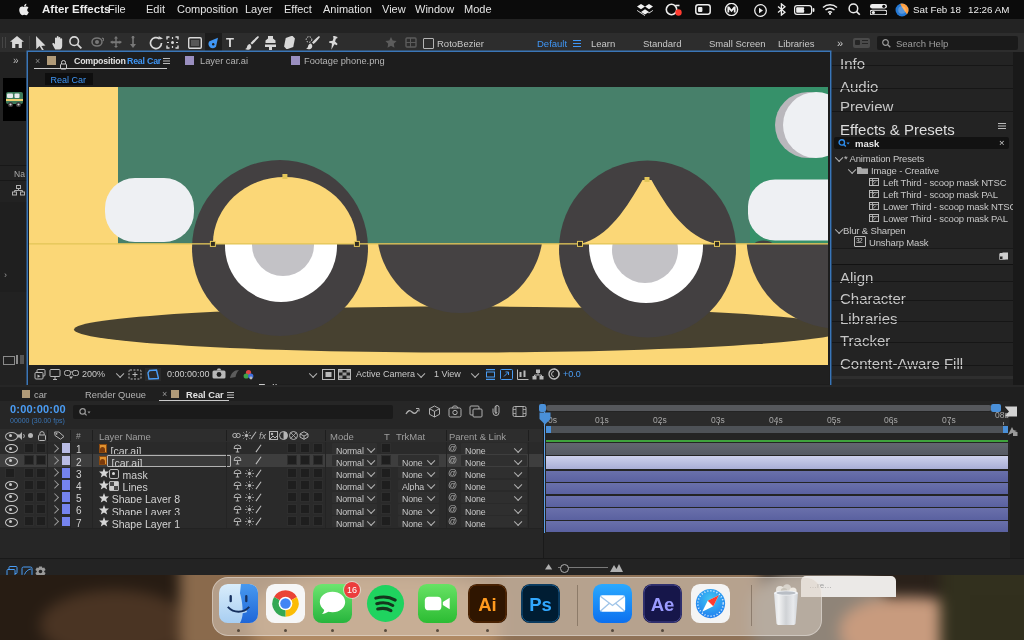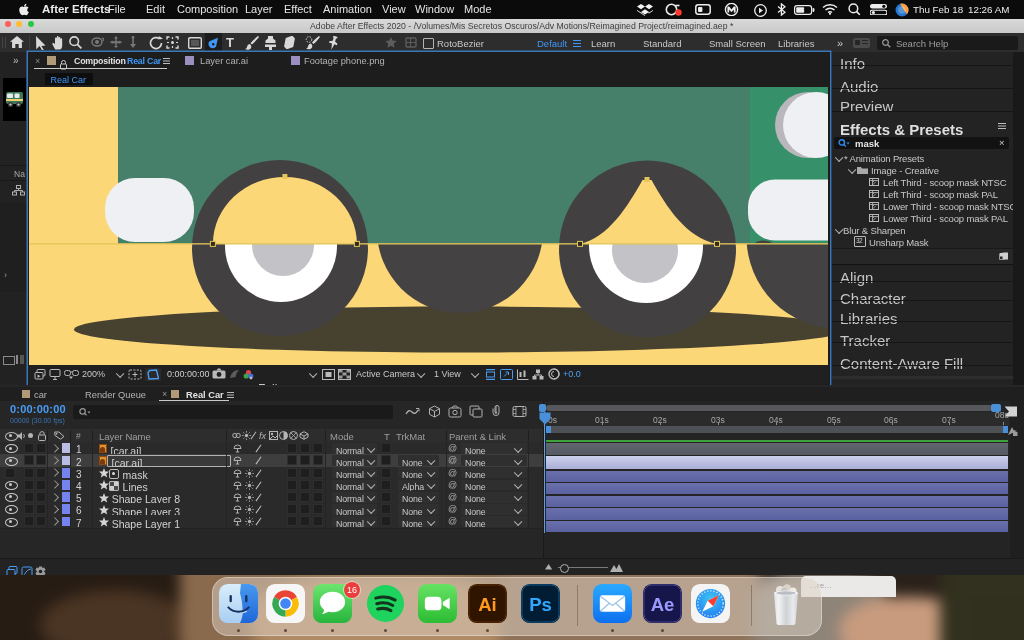--- a/index.html
+++ b/index.html
@@ -93,32 +93,26 @@
       <rect x="0" y="0" width="17" height="4.6" rx="2.3" fill="#ededed"></rect>
       <rect x="0" y="6.2" width="17" height="4.6" rx="2.3" fill="none" stroke="#ededed" stroke-width="1.1"></rect>
       <circle cx="13.8" cy="2.3" r="1.6" fill="#0b0b0b"></circle>
       <circle cx="3.4" cy="8.5" r="1.6" fill="#ededed"></circle>
     </svg>
   <svg class="ab" style="left:895px;top:3px" width="14" height="14" viewBox="0 0 14 14">
       <circle cx="7" cy="7" r="6.5" fill="#2478d4"></circle>
       <path fill="#ff9e3d" d="M7 .5a6.5 6.5 0 0 1 6.5 6.5c0 1.6-.6 3-1.5 4.2C10.8 9.5 9.2 7.6 7.6 5 6.4 3 5.6 1.6 5.2.7A6.4 6.4 0 0 1 7 .5z"></path>
       <path fill="#f6f0e8" d="M7 3.2a3.8 3.8 0 1 1 0 7.6 3.8 3.8 0 0 1 0-7.6z" opacity=".25"></path>
     </svg>
-  <div class="t" style="left:913px;top:4.5px;font-size:9.8px;color:#ececec">Thu Feb 18</div>
+  <div class="t" style="left:913px;top:4.5px;font-size:9.8px;color:#ececec">Sat Feb 18</div>
   <div class="t" style="left:968px;top:4.5px;font-size:9.8px;color:#ececec">12:26 AM</div>
 </div>
 
 <div class="ab" style="left:0;top:19px;width:1024px;height:556px;background:#232323;overflow:hidden">
 
-<div class="ab" style="left:0;top:0;width:1024px;height:14px;background:linear-gradient(#d9d9d9,#c9c9c9);border-bottom:1px solid #a2a2a2">
-  <div class="ab" style="left:4.5px;top:2px;width:6px;height:6px;border-radius:50%;background:#ff5f57"></div>
-  <div class="ab" style="left:16px;top:2px;width:6px;height:6px;border-radius:50%;background:#febc2e"></div>
-  <div class="ab" style="left:27.5px;top:2px;width:6px;height:6px;border-radius:50%;background:#28c840"></div>
-  <div class="t" style="left:310px;top:3.2px;font-size:8.7px;color:#3d3d3d">Adobe After Effects 2020 - /Volumes/Mis Secretos Oscuros/Adv Motions/Reimagined Project/reimagined.aep *</div>
-</div>
 
 <div class="ab" style="left:0;top:14px;width:1024px;height:19px;background:#2d2d2d">
   <div class="ab" style="left:2px;top:4px;width:1px;height:11px;background:#454545"></div>
   <div class="ab" style="left:4.5px;top:4px;width:1px;height:11px;background:#454545"></div>
   <svg class="ab" style="left:10px;top:3px" width="14" height="13" viewBox="0 0 14 13">
         <path fill="#d8d8d8" d="M7 0l7 5.8h-2.1V12H8.7V8H5.3v4H2.1V5.8H0z"></path>
       </svg>
   <div class="ab" style="left:29px;top:3px;width:1px;height:13px;background:#3e3e3e"></div>
   <svg class="ab" style="left:36px;top:2.5px" width="10" height="14" viewBox="0 0 10 14">
         <path fill="#d8d8d8" d="M0 0l9.5 9.6-4.1.3 2.4 4.1-1.9-.1-2.3-4-3.3 3.3z"></path>
@@ -387,21 +381,21 @@
     </div>
   </div>
 
   <div class="ab" style="left:832px;top:0;width:181px;height:333px;background:#232323">
     <div class="hd" style="left:8px;top:2.5px">Info</div>
     <div class="ab" style="left:0;top:12.5px;width:181px;height:1px;background:#161616"></div>
     <div class="hd" style="left:8px;top:25.5px">Audio</div>
     <div class="ab" style="left:0;top:36px;width:181px;height:1px;background:#161616"></div>
     <div class="hd" style="left:8px;top:46px">Preview</div>
     <div class="ab" style="left:0;top:58.5px;width:181px;height:1px;background:#161616"></div>
-    <div class="hd" style="left:8px;top:68.5px;font-weight:bold;color:#dedede">Effects &amp; Presets</div>
+    <div class="hd" style="left:8px;top:68.5px;font-weight:normal;color:#dedede">Effects &amp; Presets</div>
     <div class="ab" style="left:166px;top:70.5px;width:8px;height:1.2px;background:#bbb;box-shadow:0 2.5px #bbb,0 5px #bbb"></div>
     <div class="ab" style="left:2px;top:84.5px;width:175px;height:12px;background:#121212;border-radius:2px">
       <svg class="ab" style="left:4px;top:2px" width="12" height="9" viewBox="0 0 12 9">
             <circle cx="3.8" cy="3.4" r="2.7" fill="none" stroke="#2d8ceb" stroke-width="1.4"></circle>
             <path d="M5.8 5.4l2 2" stroke="#2d8ceb" stroke-width="1.4"></path>
             <path d="M8.5 3.5l1.6 2 1.6-2z" fill="#2d8ceb"></path>
           </svg>
       <div class="t" style="left:21px;top:2.5px;font-size:9.5px;font-weight:bold;color:#e8e8e8">mask</div>
       <div class="t" style="left:165px;top:1.5px;font-size:9.5px;color:#cfcfcf">×</div>
     </div>

